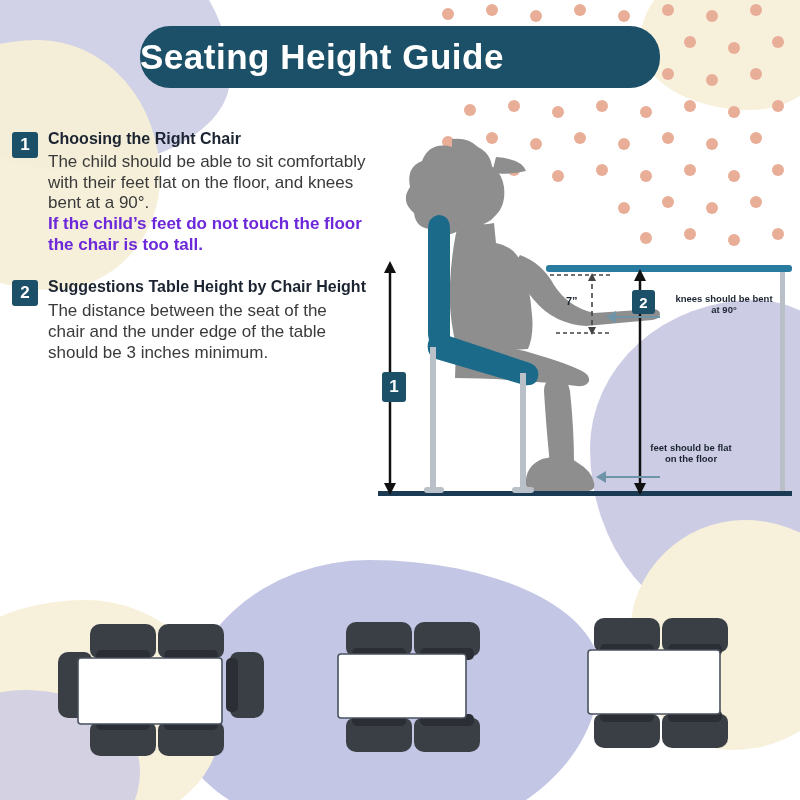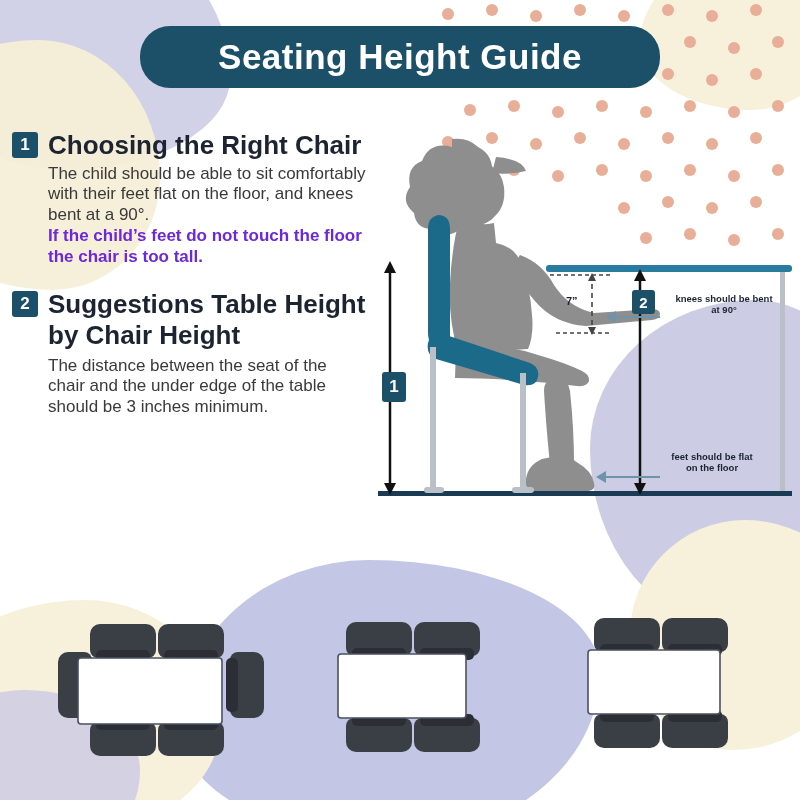--- a/index.html
+++ b/index.html
@@ -84,21 +84,20 @@
     width: 370px; height: 250px;
   }
   
   .banner {
     position: absolute;
     background: #1b5068;
     border-radius: 30px;
     color: #ffffff;
     display: flex;
     align-items: center;
-    justify-content: center;
     font-weight: bold;
     letter-spacing: 0.5px;
   }
   #banner-top {
     left: 140px; top: 26px;
     width: 520px; height: 62px;
     font-size: 35px;
   }
   #banner-bottom {
     left: 48px; top: 524px;
@@ -125,21 +124,21 @@
     font-weight: bold;
     display: flex;
     align-items: center;
     justify-content: center;
     border-radius: 3px;
     margin-right: 10px;
     margin-top: 2px;
   }
   .step-body { width: 320px; }
   .step-title {
-    font-size: 26px;
+    font-size: 16px;
     font-weight: bold;
     color: #1b2430;
     line-height: 1.18;
     margin-bottom: 3px;
   }
   .step-text {
     font-size: 17px;
     color: #3a3a3a;
     line-height: 1.22;
   }
@@ -357,21 +356,21 @@
       </g>
 
       <g stroke="#6f94a8" stroke-width="2" fill="none">
         <line x1="300" y1="382" x2="246" y2="382"></line>
         <path d="M246 376 l-10 6 l10 6 z" fill="#6f94a8" stroke="none"></path>
       </g>
     </svg>
 
     <div class="dim-label" style="left:206px; top:200px;">7”</div>
     <div class="callout" style="left:312px; top:199px; width:104px;">knees should be bent at 90°</div>
-    <div class="callout" style="left:306px; top:348px; width:92px;margin-top:9px;">feet should be flat on the floor</div>
+    <div class="callout" style="left:285px; top:348px; width:92px;">feet should be flat on the floor</div>
   </div>
 
   <div class="badge" id="badge-1">1</div>
   <div class="badge" id="badge-2">2</div>
 
 
   <div class="placements">
     <svg width="800" height="204" viewBox="0 0 800 204">
       <defs>
         <g id="chair-top">

